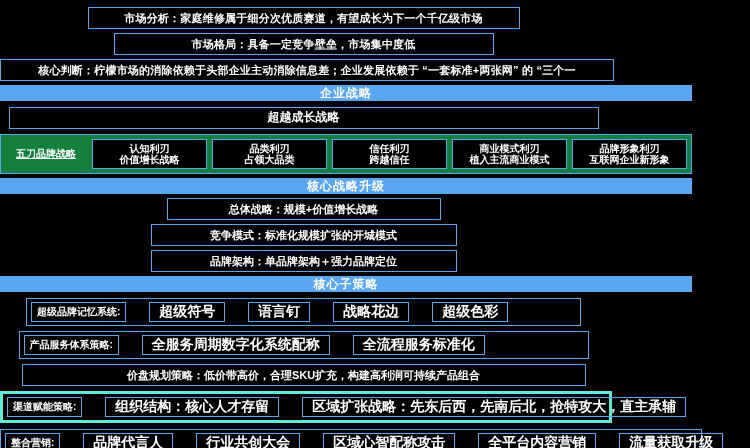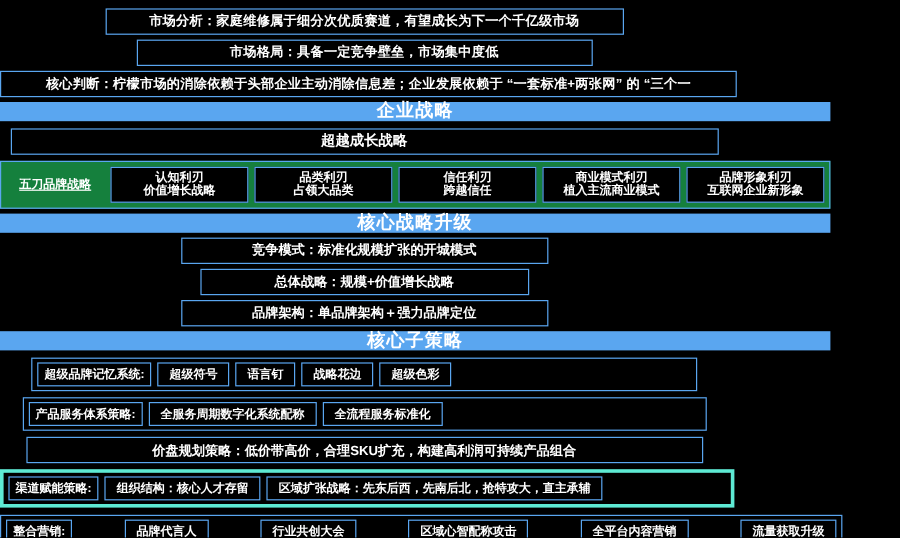--- a/index.html
+++ b/index.html
@@ -44,21 +44,21 @@
     margin: 0 auto 4px auto;
   }
   .stmt-1 { width: 432px; }
   .stmt-2 { width: 614px; }
   .stmt-3 { width: 380px; }
 
   
   .band {
     background: #5aa6f0;
     color: #ffffff;
-    font-size: 15px;
+    font-size: 12px;
     font-weight: bold;
     text-align: center;
     height: 16px;
     line-height: 16px;
     width: 692px;
     margin: 4px auto 0 auto;
     letter-spacing: 1px;
   }
 
   
@@ -122,21 +122,21 @@
     height: 20px;
     display: flex;
     align-items: center;
     justify-content: center;
     padding: 0 5px;
     white-space: nowrap;
     box-sizing: border-box;
   }
   .sitem {
     border: 1px solid #5aa6f0;
-    font-size: 10px;
+    font-size: 14px;
     font-weight: bold;
     height: 20px;
     display: flex;
     align-items: center;
     justify-content: center;
     padding: 0 9px;
     white-space: nowrap;
     box-sizing: border-box;
   }
   .sfull {
@@ -151,21 +151,21 @@
     box-sizing: border-box;
     margin: 0 auto 5px auto;
     text-align: right;
   }
   .outer-1 { border: 1px solid #5aa6f0; padding: 3px 4px; width: 555px; margin: 0 auto 5px auto; box-sizing: border-box; }
   .outer-2 { border: 1px solid #5aa6f0; padding: 3px 4px; width: 570px; margin: 0 auto 5px auto; box-sizing: border-box; }
   .outer-4 { border: 3px solid #5eead4; padding: 3px 4px; width: 612px; margin: 4px auto 5px auto; box-sizing: border-box; }
   .outer-5 { border: 1px solid #5aa6f0; padding: 3px 4px; width: 702px; margin: 0 auto 0 auto; box-sizing: border-box; }
   .w-plan { width: 564px; }
 
-  .inner-flex { display: flex; align-items: flex-end; gap: 5px; }
+  .inner-flex { display: flex; align-items: flex-end; gap: 23px; }
   .inner-flex.spread { justify-content: space-between; }
   .last-row { margin-top: 6px; }
 </style>
 </head>
 <body>
 
 <div class="board">
 
   <div class="topwrap">
     <div class="bx stmt stmt-1">
@@ -215,25 +215,25 @@
         </div>
       </div>
     </div>
   </div>
 
   <div class="band">
     <span>核心战略升级</span>
   </div>
 
   <div class="csu">
+    <div class="bx csu-1">
+      <span>总体战略：规模+价值增长战略</span>
+    </div>
     <div class="bx csu-2">
       <span>竞争模式：标准化规模扩张的开城模式</span>
-    </div>
-    <div class="bx csu-1">
-      <span>总体战略：规模+价值增长战略</span>
     </div>
     <div class="bx csu-3">
       <span>品牌架构：单品牌架构＋强力品牌定位</span>
     </div>
   </div>
 
   <div class="band">
     <span>核心子策略</span>
   </div>
 

